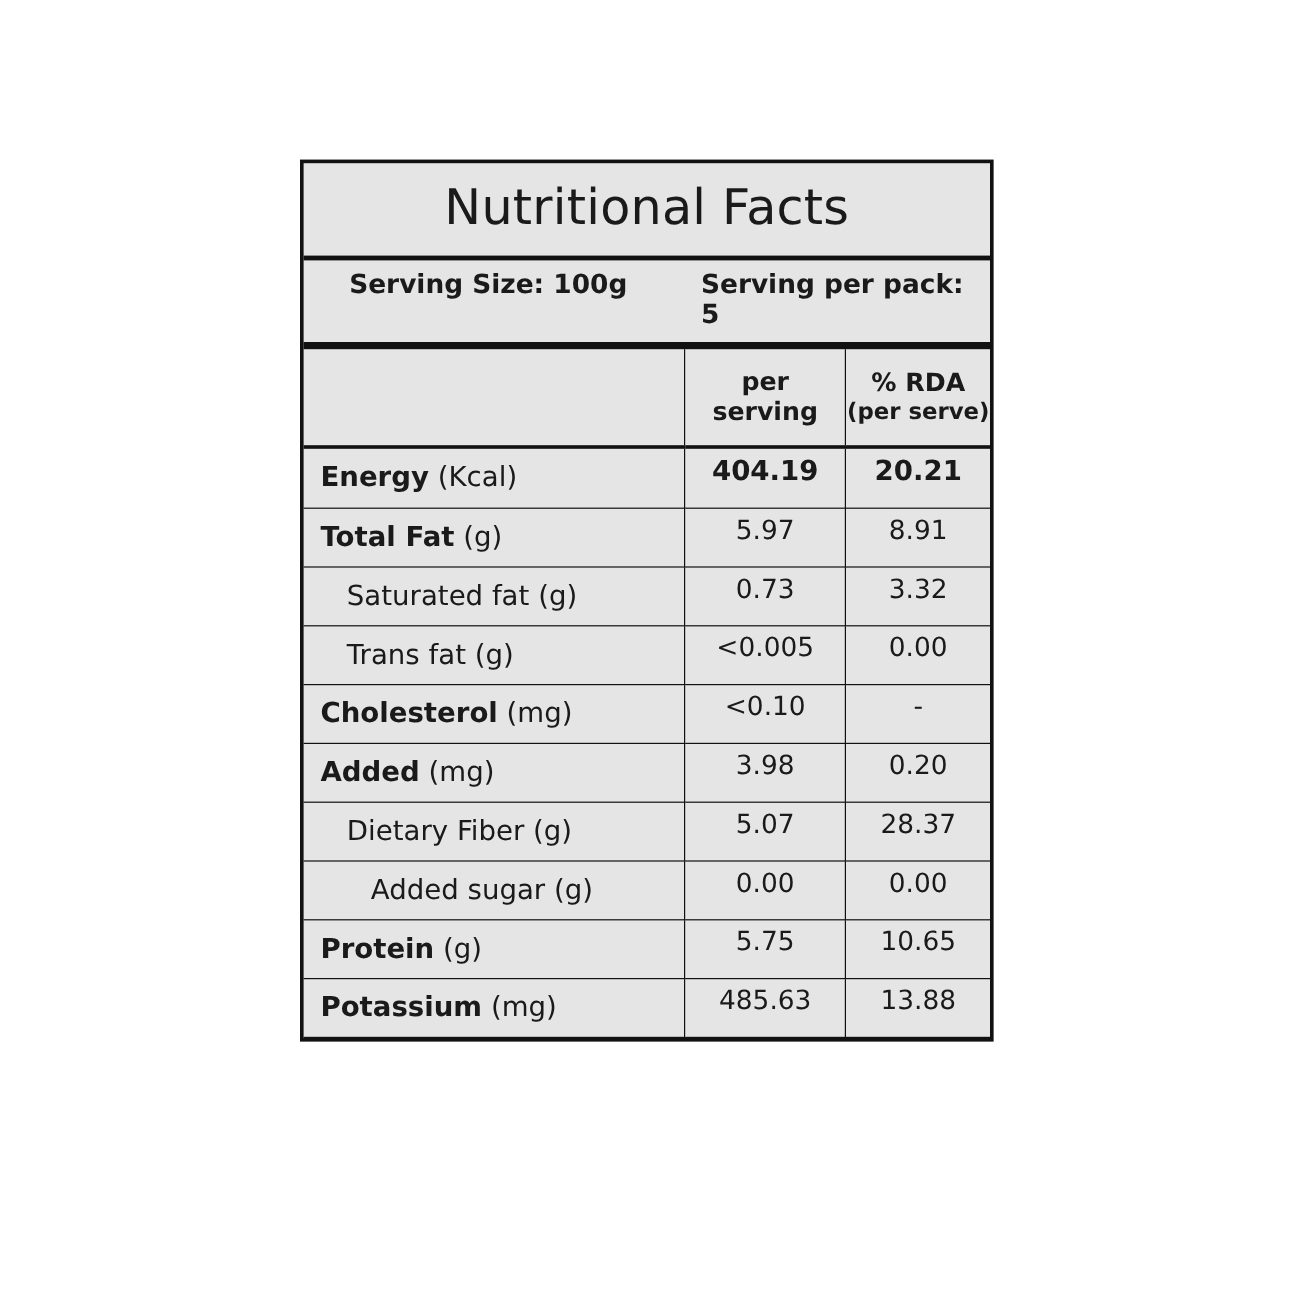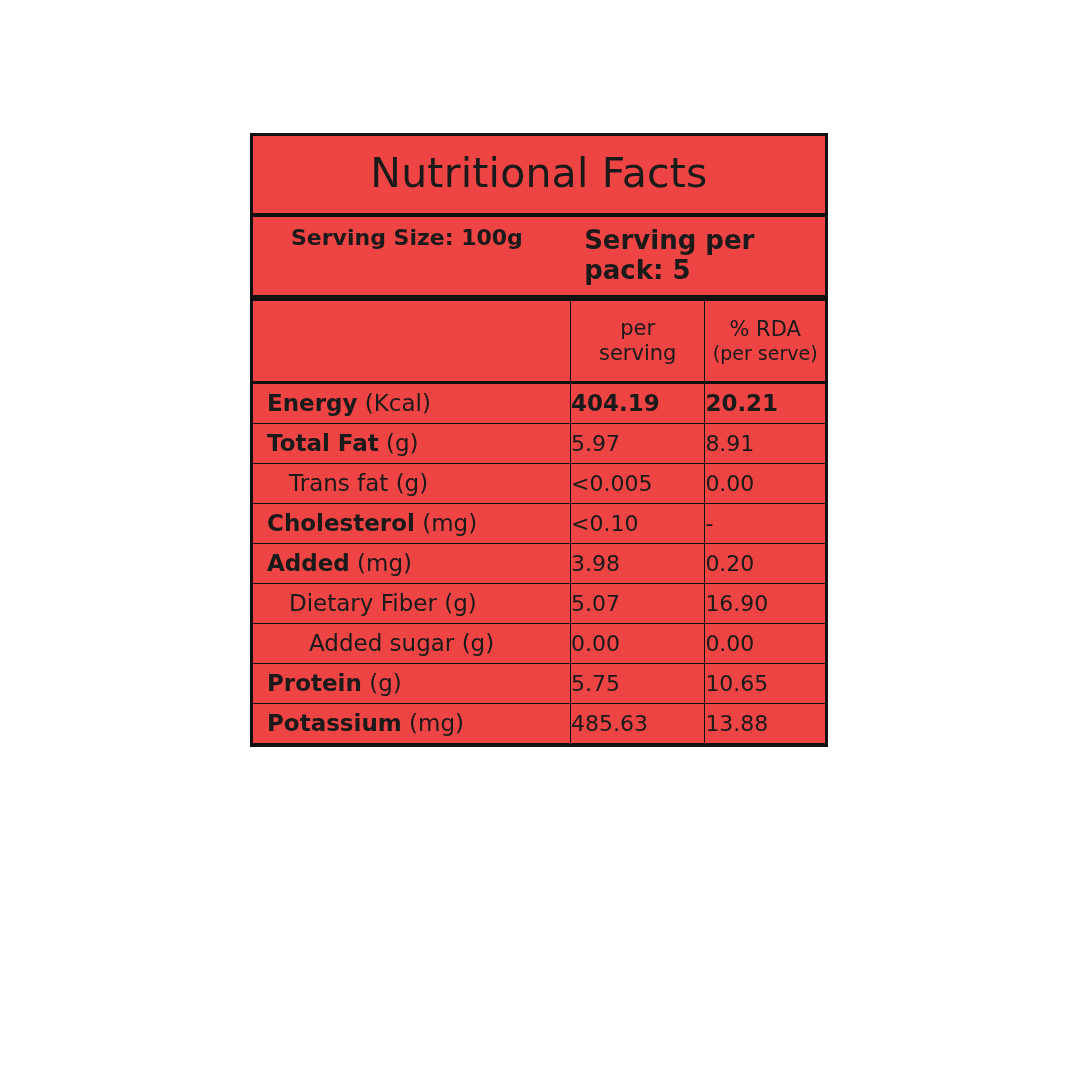--- a/index.html
+++ b/index.html
@@ -16,21 +16,21 @@
     overflow: hidden;
   }
 
   .panel {
     position: absolute;
     left: 250px;
     top: 133px;
     width: 578px;
     border: 3px solid #111111;
     box-sizing: border-box;
-    background: #ef4444;
+    background: #e5e5e5;
   }
 
   
   .title-row {
     border-bottom: 4px solid #111111;
     padding: 14px 0 16px 0;
     text-align: center;
   }
   .title-row .title {
     font-size: 41px;
@@ -49,21 +49,21 @@
     width: 56%;
     padding-left: 14px;
     box-sizing: border-box;
     font-size: 22px;
     font-weight: bold;
     margin-left: 24px;
   }
   .serving-row .serv-right {
     width: 44%;
     box-sizing: border-box;
-    font-size: 26px;
+    font-size: 22px;
     font-weight: bold;
   }
 
   
   table.nf {
     width: 100%;
     border-collapse: collapse;
     table-layout: fixed;
   }
   table.nf td {
@@ -78,33 +78,35 @@
 
   col.c-name { width: 55.5%; }
   col.c-serv { width: 23.5%; }
   col.c-rda  { width: 21%; }
 
   .hdr td {
     height: 80px;
     text-align: center;
     font-size: 21px;
     line-height: 1.2;
+    font-weight: bold;
   }
   .hdr .sub {
     font-size: 19px;
   }
 
   .nf td.name {
     padding: 6px 0 7px 14px;
     font-size: 23px;
     text-align: left;
   }
   .nf td.val {
+    text-align: center;
     font-size: 22px;
-    padding: 6px 0 7px 0;
+    padding: 6px 0 17px 0;
   }
 
   .b { font-weight: bold; }
   .unit { font-weight: normal; }
 
   .indent1 { padding-left: 36px !important; }
   .indent2 { padding-left: 56px !important; }
 
   
   .row-energy td.name { font-size: 23px; }
@@ -158,38 +160,43 @@
           <td class="name"><span class="b">Energy</span> <span class="unit">(Kcal)</span></td>
           <td class="val">404.19</td>
           <td class="val">20.21</td>
         </tr>
         <tr class="">
           <td class="name"><span class="b">Total Fat</span> <span class="unit">(g)</span></td>
           <td class="val">5.97</td>
           <td class="val">8.91</td>
         </tr>
         <tr>
+          <td class="name indent1"><span class="">Saturated fat</span> <span class="unit">(g)</span></td>
+          <td class="val">0.73</td>
+          <td class="val">3.32</td>
+        </tr>
+        <tr>
           <td class="name indent1"><span class="">Trans fat</span> <span class="unit">(g)</span></td>
           <td class="val">&lt;0.005</td>
           <td class="val">0.00</td>
         </tr>
         <tr class="">
           <td class="name"><span class="b">Cholesterol</span> <span class="unit">(mg)</span></td>
           <td class="val">&lt;0.10</td>
           <td class="val">-</td>
         </tr>
         <tr class="">
           <td class="name"><span class="b">Added</span> <span class="unit">(mg)</span></td>
           <td class="val">3.98</td>
           <td class="val">0.20</td>
         </tr>
         <tr>
           <td class="name indent1"><span class="">Dietary Fiber</span> <span class="unit">(g)</span></td>
           <td class="val">5.07</td>
-          <td class="val">16.90</td>
+          <td class="val">28.37</td>
         </tr>
         <tr>
           <td class="name indent2"><span class="">Added sugar</span> <span class="unit">(g)</span></td>
           <td class="val">0.00</td>
           <td class="val">0.00</td>
         </tr>
         <tr class="">
           <td class="name"><span class="b">Protein</span> <span class="unit">(g)</span></td>
           <td class="val">5.75</td>
           <td class="val">10.65</td>

